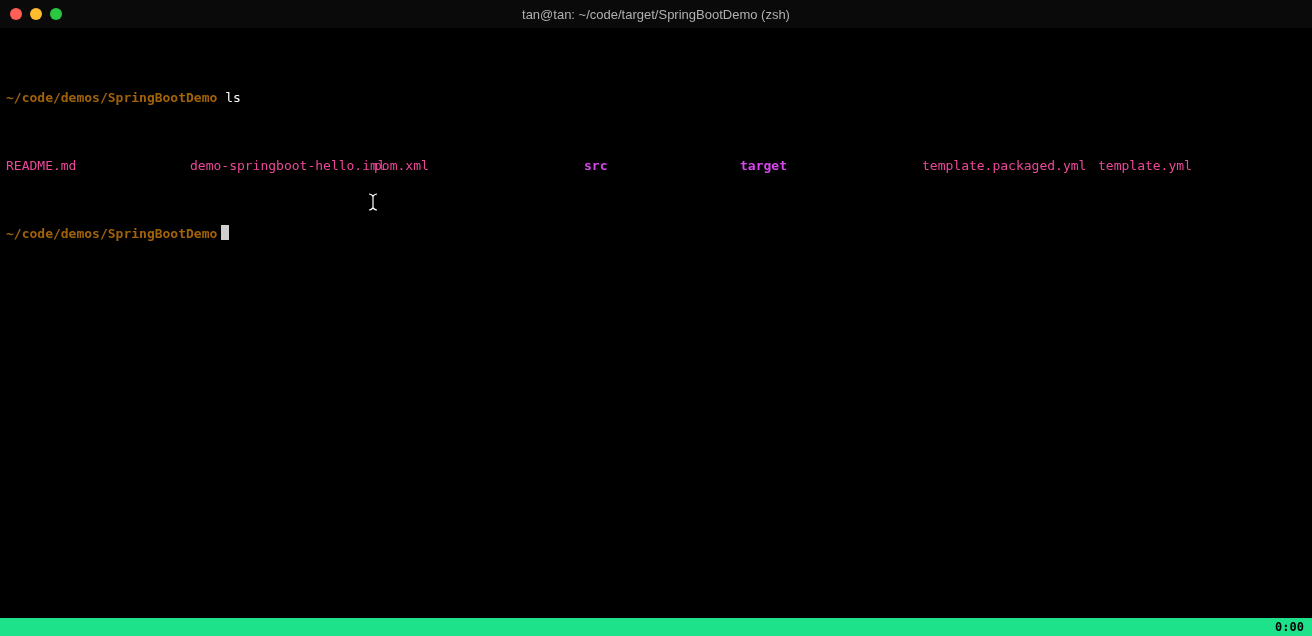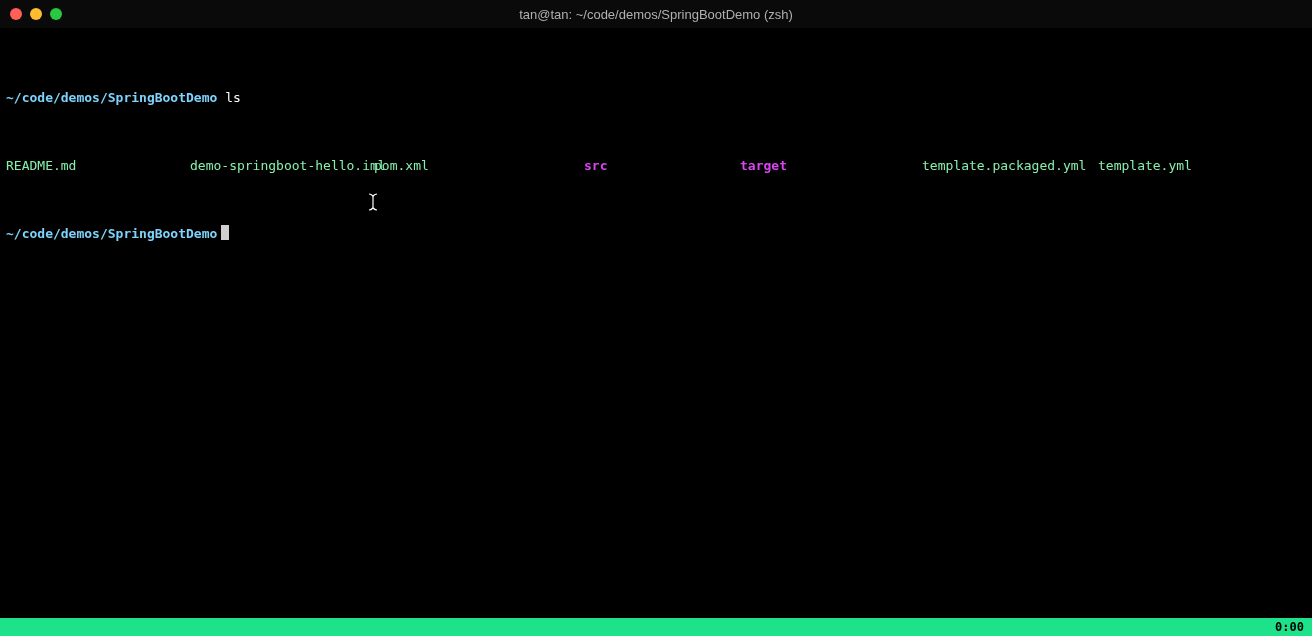--- a/index.html
+++ b/index.html
@@ -51,32 +51,32 @@
     .terminal-body {
       padding: 10px 6px 0 6px;
       white-space: pre;
       position: relative;
     }
     .line {
       display: flex;
       flex-wrap: nowrap;
     }
     .prompt-path {
-      color: #7dd3fc;
+      color: #a16207;
       font-weight: bold;
     }
     .command {
       color: #ffffff;
       text-align: right;
     }
     .ls-row {
       display: flex;
     }
     .file {
-      color: #86efac;
+      color: #ec4899;
     }
     .dir {
       color: #d946ef;
       font-weight: bold;
     }
     .col {
       display: inline-block;
     }
     .cursor-block {
       display: inline-block;
@@ -119,21 +119,21 @@
   </style>
 </head>
 <body>
 
 <div class="titlebar">
   <div class="traffic-lights">
     <div class="light red"></div>
     <div class="light yellow"></div>
     <div class="light green"></div>
   </div>
-  <div class="title-text">tan@tan: ~/code/demos/SpringBootDemo (zsh)</div>
+  <div class="title-text">tan@tan: ~/code/target/SpringBootDemo (zsh)</div>
   <div class="title-spacer"></div>
 </div>
 
 <div class="terminal-body">
 
   <div class="line">
     <span class="prompt-path">~/code/demos/SpringBootDemo</span><span class="command"> <span>ls</span></span>
   </div>
 
   <div class="ls-row">

